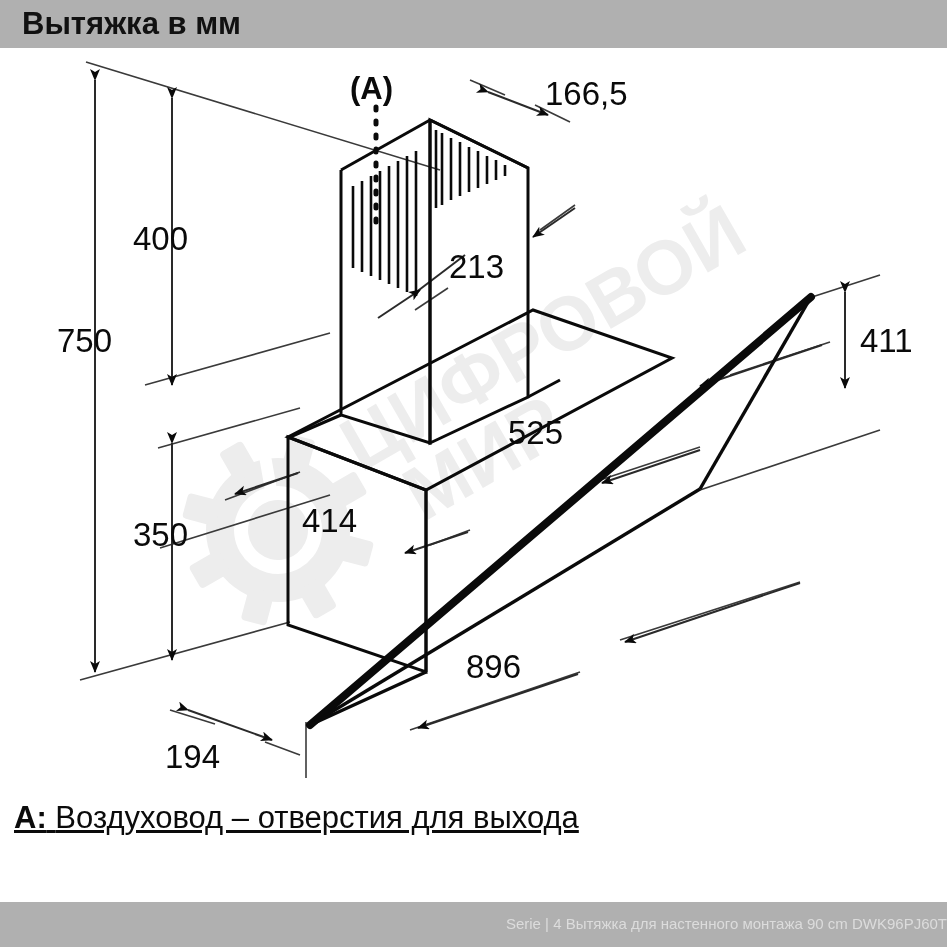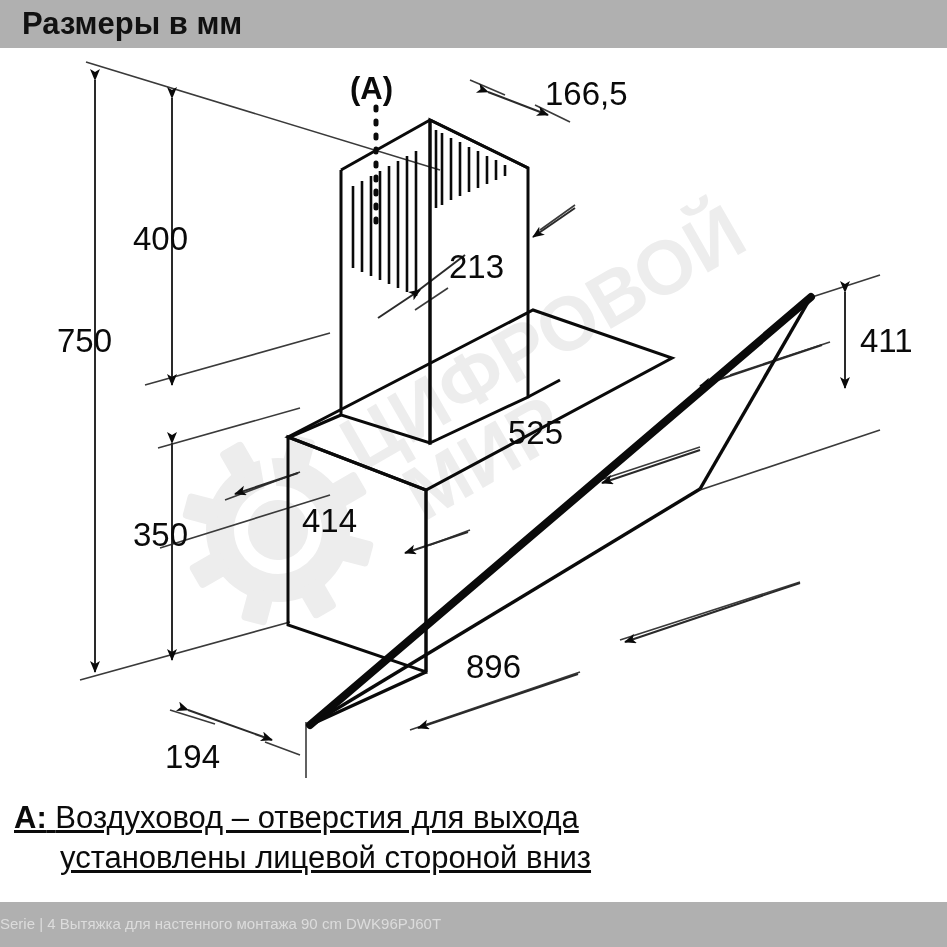--- a/index.html
+++ b/index.html
@@ -44,21 +44,21 @@
     left: 0; top: 902px;
     width: 947px;
     height: 45px;
     background: #b0b0b0;
   }
   .footer-caption {
     position: absolute;
     left: 0;
     top: 915px;
     width: 947px;
-    text-align: left;
+    text-align: right;
     font-size: 15px;
     color: #dcdcdc;
     white-space: nowrap;
     pointer-events: none;
   }
   #diagram {
     position: absolute;
     left: 0; top: 0;
     width: 947px;
     height: 947px;
@@ -93,21 +93,21 @@
     font-weight: bold;
     fill: #ededed;
   }
 </style>
 </head>
 <body>
 
 <div id="page">
 
   <div class="top-banner"></div>
-  <div class="top-banner-title">Размеры в мм</div>
+  <div class="top-banner-title">Вытяжка в мм</div>
 
   <svg id="diagram" viewBox="0 0 947 947" xmlns="http://www.w3.org/2000/svg">
     <defs>
       <marker id="arrHead" markerWidth="13" markerHeight="13" refX="11" refY="5" orient="auto" markerUnits="userSpaceOnUse">
         <path d="M0,0 L12,5 L0,10 L3,5 Z" fill="#0a0a0a"></path>
       </marker>
     </defs>
 
     <g opacity="1">
       <g transform="translate(330,500) rotate(-30)">
@@ -272,19 +272,18 @@
       <text class="svg-txt" x="165" y="768" font-size="36">194</text>
       <text class="svg-txt-bold" x="350" y="99" font-size="32">(A)</text>
     </g>
   </svg>
 
   <div class="note-block">
     <div>
       <span class="note-letter">A:</span>
       <span>Воздуховод – отверстия для выхода</span>
     </div>
-    <div style="padding-left:46px">установлены лицевой стороной вниз</div>
   </div>
 
   <div class="bottom-banner"></div>
   <div class="footer-caption">Serie | 4 Вытяжка для настенного монтажа 90 cm DWK96PJ60T</div>
 
 </div>
 
 </body></html>

